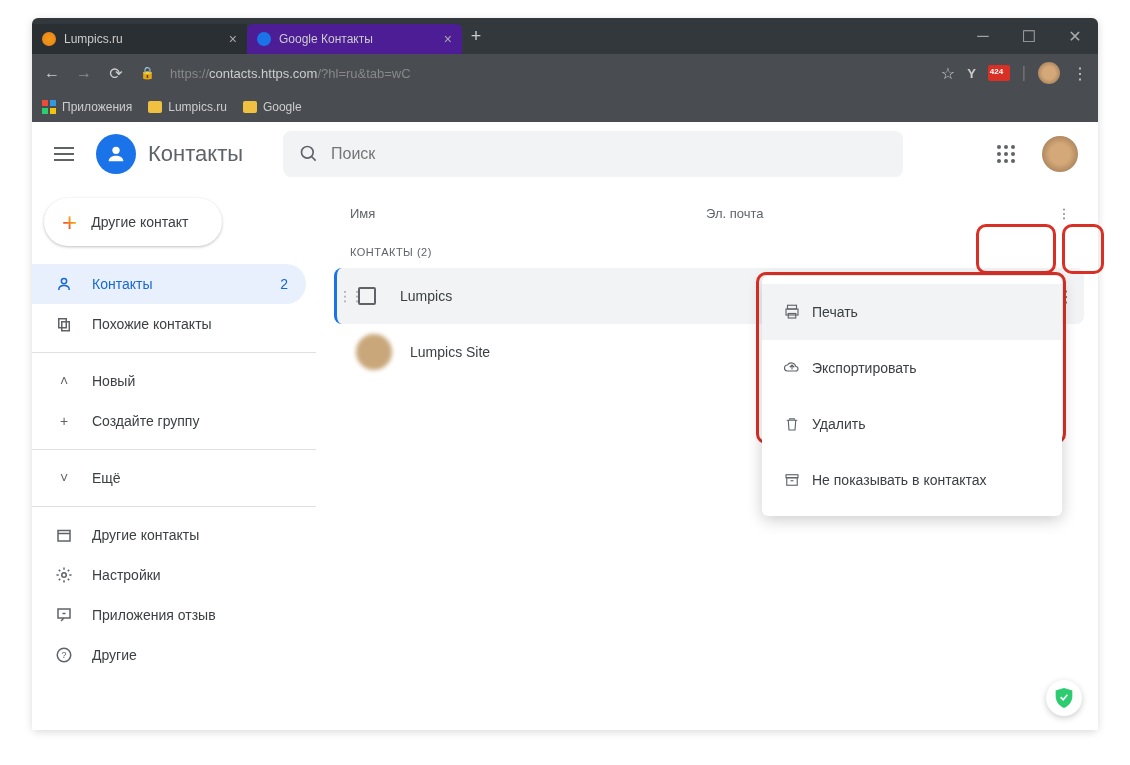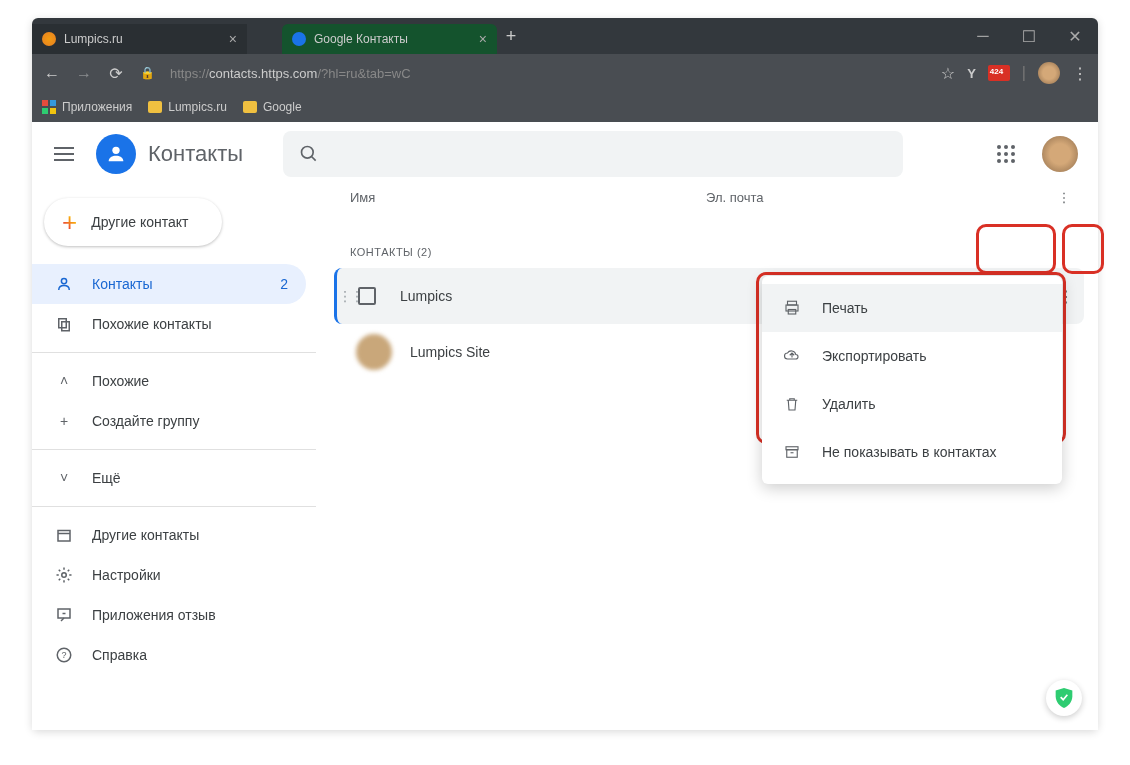--- a/index.html
+++ b/index.html
@@ -3,21 +3,21 @@
 <meta charset="utf-8">
 <style>
   * { box-sizing: border-box; margin: 0; padding: 0; font-family: Arial, Roboto, sans-serif; }
   body { background: white; width: 1130px; height: 765px; position: relative; }
   .window-frame { position: absolute; top: 18px; left: 32px; right: 32px; bottom: 35px; background: #fff; border-radius: 6px; overflow: visible; box-shadow: 0 2px 8px rgba(0,0,0,0.15); }
 
   
   .tabbar { height: 36px; background: #33383d; display: flex; align-items: center; gap: 0; border-radius: 6px 6px 0 0; }
   .tab { height: 30px; width: 215px; display: flex; align-items: center; padding: 0 10px; color: #ccc; font-size: 12px; gap: 8px; position: relative; margin-top: 6px; }
   .tab.inactive { background: #2a2f33; }
-  .tab.active { background: #14532d; border-radius: 6px 6px 0 0; margin-left: 35px; }
+  .tab.active { background: #4c1d95; border-radius: 6px 6px 0 0; }
   .tab-close { margin-left: auto; color: #aaa; font-size: 14px; cursor: pointer; }
   .tab-favicon { width: 14px; height: 14px; border-radius: 50%; }
   .newtab { width: 28px; height: 28px; display: flex; align-items: center; justify-content: center; color: #ccc; font-size: 18px; cursor: pointer; }
   .wincontrols { margin-left: auto; display: flex; }
   .wincontrols div { width: 46px; height: 36px; display: flex; align-items: center; justify-content: center; color: #aaa; }
 
   .urlbar { height: 38px; background: #494d52; display: flex; align-items: center; padding: 0 10px; gap: 12px; }
   .nav-icon { color: #ccc; width: 20px; display: flex; justify-content: center; cursor: pointer; }
   .url-text { color: #ccc; font-size: 13px; flex: 1; }
   .url-text .faded { color: #888; }
@@ -50,35 +50,35 @@
   .plus-icon { font-size: 26px; font-weight: 500; background: linear-gradient(45deg,#4285f4,#ea4335,#fbbc05,#34a853); -webkit-background-clip: text; color: transparent; }
   .new-contact span.lbl { color: #3c4043; font-size: 14px; }
   .nav-item { height: 40px; display: flex; align-items: center; padding: 0 18px 0 22px; gap: 18px; color: #3c4043; font-size: 14px; cursor: pointer; border-radius: 0 20px 20px 0; margin-right: 10px; }
   .nav-item.active { background: #e8f0fe; color: #1967d2; }
   .nav-item .count { margin-left: auto; color: #1967d2; }
   .nav-icon-sm { width: 20px; display: flex; justify-content: center; color: #5f6368; }
   .nav-item.active .nav-icon-sm { color: #1967d2; }
   .side-divider { height: 1px; background: #e0e0e0; margin: 8px 0; }
 
   .main { flex: 1; padding: 4px 14px 0 18px; position: relative; }
-  .col-header { height: 46px; display: flex; align-items: flex-start; padding-left: 16px; font-size: 13px; color: #5f6368; }
+  .col-header { height: 46px; display: flex; align-items: center; padding-left: 16px; font-size: 13px; color: #5f6368; }
   .col-header .c1 { width: 356px; }
   .col-header .more { margin-left: auto; width: 40px; text-align: center; cursor: pointer; }
   .section-label { padding: 10px 16px; font-size: 11px; color: #5f6368; letter-spacing: 0.5px; }
   .contact-row { height: 56px; display: flex; align-items: center; padding-left: 4px; border-radius: 8px; }
   .contact-row.hover { background: #f1f3f4; border-left: 3px solid #1a73e8; padding-left: 1px; }
   .drag-handle { width: 18px; color: #9aa0a6; font-size: 14px; letter-spacing: -2px; }
   .checkbox { width: 18px; height: 18px; border: 2px solid #5f6368; border-radius: 2px; margin: 0 14px 0 2px; }
   .contact-avatar { width: 36px; height: 36px; border-radius: 50%; background: #c9a77a; margin-right: 18px; filter: blur(2px); }
   .contact-row .name { font-size: 14px; color: #3c4043; }
   .row-actions { margin-left: auto; display: flex; align-items: center; gap: 12px; padding-right: 4px; }
   .row-actions .icon-btn { color: #5f6368; cursor: pointer; }
 
   .ctx-menu { position: absolute; top: 90px; right: 36px; width: 300px; background: #fff; border-radius: 6px; box-shadow: 0 4px 16px rgba(0,0,0,0.2); padding: 8px 0; z-index: 5; }
-  .ctx-item { height: 48px; display: flex; align-items: center; padding: 0 20px; gap: 20px; color: #3c4043; font-size: 14px; cursor: pointer; }
+  .ctx-item { height: 56px; display: flex; align-items: center; padding: 0 20px; gap: 10px; color: #3c4043; font-size: 14px; cursor: pointer; }
   .ctx-item.hov { background: #f1f3f4; }
   .ctx-icon { width: 20px; color: #5f6368; display:flex; justify-content:center; }
 
   .highlight-box { position: absolute; border: 3px solid #d93025; border-radius: 10px; pointer-events: none; z-index: 4; }
   .hl1 { top: 38px; right: 42px; width: 80px; height: 50px; }
   .hl2 { top: 38px; right: -6px; width: 42px; height: 50px; }
   .hl3 { top: 86px; right: 32px; width: 310px; height: 172px; }
 
   .shield-badge { position: absolute; right: 16px; bottom: 14px; width: 36px; height: 36px; border-radius: 50%; background: #fff; box-shadow: 0 2px 6px rgba(0,0,0,0.2); display: flex; align-items: center; justify-content: center; }
 
@@ -160,20 +160,21 @@
             <circle cx="12" cy="8" r="4" fill="#fff"></circle>
             <path d="M4 20c0-4 4-6 8-6s8 2 8 6" fill="#fff"></path>
           </svg>
       </div>
       <div class="app-title">Контакты</div>
       <div class="searchbox">
         <svg width="20" height="20" viewBox="0 0 24 24">
             <circle cx="10" cy="10" r="7" stroke="#5f6368" stroke-width="2" fill="none"></circle>
             <path d="M15 15l5 5" stroke="#5f6368" stroke-width="2"></path>
           </svg>
+        <input placeholder="Поиск" style="">
       </div>
       <div class="header-right">
         <div class="apps-btn">
           <div class="dot-grid">
               <span></span>
               <span></span>
               <span></span>
               <span></span>
               <span></span>
               <span></span>
@@ -207,21 +208,21 @@
               <svg width="18" height="18" viewBox="0 0 24 24">
                 <rect x="5" y="5" width="10" height="12" fill="none" stroke="currentColor" stroke-width="2"></rect>
                 <rect x="9" y="9" width="10" height="12" fill="none" stroke="currentColor" stroke-width="2"></rect>
               </svg>
             </span>
           <span>Похожие контакты</span>
         </div>
         <div class="side-divider"></div>
         <div class="nav-item">
           <span class="nav-icon-sm">˄</span>
-          <span>Похожие</span>
+          <span>Новый</span>
         </div>
         <div class="nav-item">
           <span class="nav-icon-sm">+</span>
           <span>Создайте группу</span>
         </div>
         <div class="side-divider"></div>
         <div class="nav-item">
           <span class="nav-icon-sm">˅</span>
           <span>Ещё</span>
         </div>
@@ -254,21 +255,21 @@
             </span>
           <span>Приложения отзыв</span>
         </div>
         <div class="nav-item">
           <span class="nav-icon-sm">
               <svg width="18" height="18" viewBox="0 0 24 24">
                 <circle cx="12" cy="12" r="9" fill="none" stroke="currentColor" stroke-width="2"></circle>
                 <text x="12" y="16" text-anchor="middle" font-size="12" fill="currentColor">?</text>
               </svg>
             </span>
-          <span>Справка</span>
+          <span>Другие</span>
         </div>
       </div>
 
       <div class="main">
         <div class="col-header">
           <div class="c1">Имя</div>
           <div>Эл. почта</div>
           <div class="more">⋮</div>
         </div>
         <div class="section-label">КОНТАКТЫ (2)</div>

